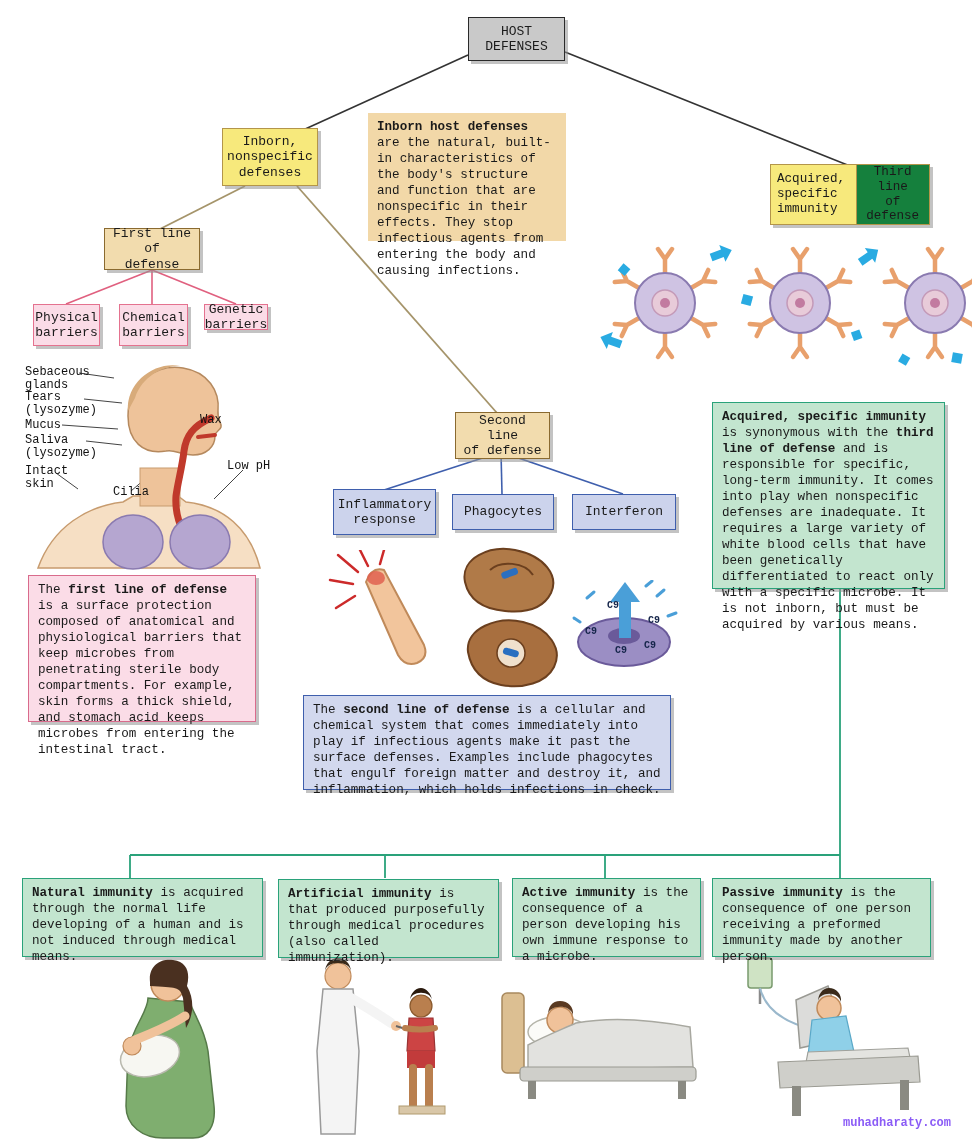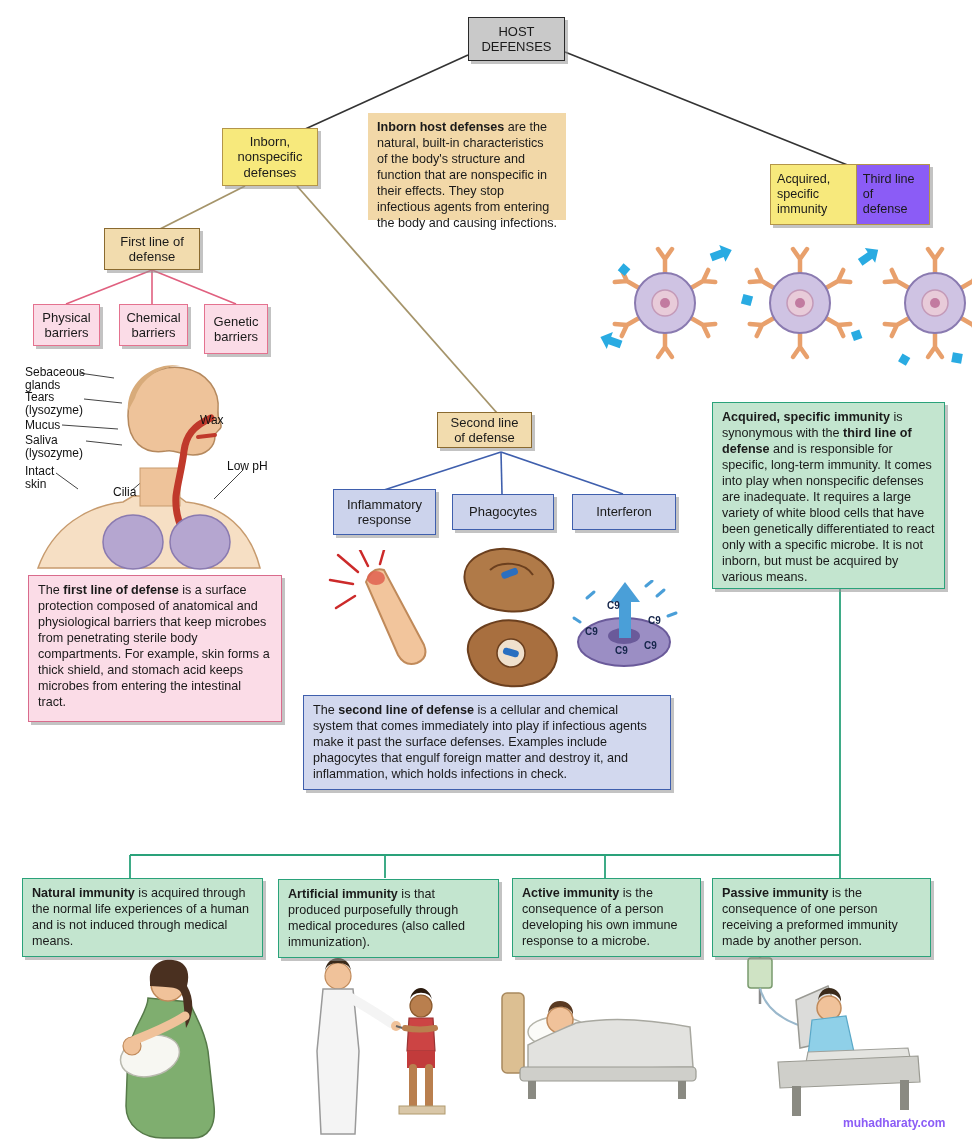--- a/index.html
+++ b/index.html
@@ -1,28 +1,28 @@
 <!DOCTYPE html>
 <html><head>
 <meta charset="utf-8">
 <style>
   * { margin:0; padding:0; box-sizing:border-box; }
   html,body { background:#ffffff; font-family:"Liberation Sans", sans-serif; }
-  #canvas { position:relative; width:972px; height:1143px; background:#fff; overflow:hidden; }
+  #canvas { position:relative; width:972px; height:1143px; background:#fff; overflow:hidden;font-family:Liberation Mono, monospace; }
   svg.layer { position:absolute; left:0; top:0; z-index:0; }
   .illus { position:absolute; z-index:1; }
   .node { position:absolute; z-index:2; display:flex; align-items:center; justify-content:center;
           text-align:center; white-space:pre-line; font-size:13px; line-height:1.18; color:#1a1a1a; padding:2px 4px; }
   .cell { display:flex; align-items:center; text-align:left; white-space:pre-line; font-size:12.6px;
           line-height:1.18; color:#1a1a1a; padding:3px 6px; }
   .shadow { box-shadow:3px 3px 0 rgba(145,145,145,.55); }
   .gray   { background:#c9c9c9; border:1.6px solid #2a2a2a; }
   .yellow { background:#f7e97c; border:1.3px solid #b3954a; }
   .tanbx  { background:#f2dcae; border:1.6px solid #8a6a30; }
-  .tancell{ background:#8b5cf6; border:1.3px solid #b3954a; margin-left:-1.3px; }
+  .tancell{ background:#15803d; border:1.3px solid #b3954a; margin-left:-1.3px;text-align:center; }
   .pinkbx { background:#fbdce7; border:1.6px solid #e4728f; }
   .lavbx  { background:#ccd3ec; border:1.6px solid #3f5fad; }
   .textbox { position:absolute; z-index:2; font-size:12.6px; line-height:1.27; color:#1a1a1a;
              padding:7px 9px; text-align:left; }
   .tb-tan   { background:#f2d8a8; }
   .tb-pink  { background:#fbdce7; border:1.4px solid #d96b8c; }
   .tb-lav   { background:#d2d8ee; border:1.4px solid #3f5fad; }
   .tb-green { background:#c3e5cf; border:1.6px solid #2aa27a; }
   .anat { position:absolute; z-index:3; font-size:12px; line-height:1.08; color:#111; white-space:pre-line; }
   .c9 { position:absolute; z-index:3; font-size:10px; font-weight:bold; color:#15254a; }
@@ -68,65 +68,65 @@
     </g>
   </svg>
 
   <div class="node gray shadow" style="left:468px;top:17px;width:97px;height:44px">HOST
 DEFENSES</div>
 
   <div class="node yellow shadow" style="left:222px;top:128px;width:96px;height:58px">Inborn,
 nonspecific
 defenses</div>
 
-  <div class="textbox tb-tan" style="left:368px;top:113px;width:198px;height:107px">
+  <div class="textbox tb-tan" style="left:368px;top:113px;width:198px;height:128px">
     <b>Inborn host defenses</b><span> are the natural, built-in characteristics of the body's structure and function that are nonspecific in their effects.  They stop infectious agents from entering the body and causing infections.</span>
   </div>
 
   <div class="shadow" style="position:absolute;left:770px;top:164px;z-index:2;display:flex">
     <div class="cell yellow" style="width:87px;height:61px">Acquired,
 specific
 immunity</div>
     <div class="cell tancell" style="width:74px;height:61px">Third line
 of
 defense</div>
   </div>
 
   <div class="node tanbx shadow" style="left:104px;top:228px;width:96px;height:42px">First line of
 defense</div>
 
   <div class="node pinkbx shadow" style="left:33px;top:304px;width:67px;height:42px">Physical
 barriers</div>
   <div class="node pinkbx shadow" style="left:119px;top:304px;width:69px;height:42px">Chemical
 barriers</div>
-  <div class="node pinkbx shadow" style="left:204px;top:304px;width:64px;height:50px">Genetic
+  <div class="node pinkbx shadow" style="left:204px;top:304px;width:64px;height:26px">Genetic
 barriers</div>
 
-  <div class="node tanbx shadow" style="left:437px;top:412px;width:95px;height:36px">Second line
+  <div class="node tanbx shadow" style="left:455px;top:412px;width:95px;height:47px">Second line
 of defense</div>
 
   <div class="node lavbx shadow" style="left:333px;top:489px;width:103px;height:46px">Inflammatory
 response</div>
   <div class="node lavbx shadow" style="left:452px;top:494px;width:102px;height:36px">Phagocytes</div>
   <div class="node lavbx shadow" style="left:572px;top:494px;width:104px;height:36px">Interferon</div>
 
-  <div class="textbox tb-pink shadow" style="left:28px;top:575px;width:254px;height:147px">
+  <div class="textbox tb-pink shadow" style="left:28px;top:575px;width:228px;height:147px">
     <span>The </span><b>first line of defense</b><span> is a surface protection composed of anatomical and physiological barriers that keep microbes from penetrating sterile body compartments.  For example, skin forms a thick shield, and stomach acid keeps microbes from entering the intestinal tract.</span>
   </div>
 
   <div class="textbox tb-lav shadow" style="left:303px;top:695px;width:368px;height:95px">
     <span>The </span><b>second line of defense</b><span> is a cellular and chemical system that comes immediately into play if infectious agents make it past the surface defenses.  Examples include phagocytes that engulf foreign matter and destroy it, and inflammation, which holds infections in check.</span>
   </div>
 
   <div class="textbox tb-green shadow" style="left:712px;top:402px;width:233px;height:187px">
     <b>Acquired, specific immunity</b><span> is synonymous with the </span><b>third line of defense</b><span> and is responsible for specific, long-term immunity.  It comes into play when nonspecific defenses are inadequate.  It requires a large variety of white blood cells that have been genetically differentiated to react only with a specific microbe. It is not inborn, but must be acquired by various means.</span>
   </div>
 
   <div class="textbox tb-green shadow" style="left:22px;top:878px;width:241px;height:79px">
-    <b>Natural immunity</b><span> is acquired through the normal life experiences of a human and is not induced through medical means.</span>
+    <b>Natural immunity</b><span> is acquired through the normal life developing of a human and is not induced through medical means.</span>
   </div>
   <div class="textbox tb-green shadow" style="left:278px;top:879px;width:221px;height:79px">
     <b>Artificial immunity</b><span> is that produced purposefully through medical procedures (also called immunization).</span>
   </div>
   <div class="textbox tb-green shadow" style="left:512px;top:878px;width:189px;height:79px">
     <b>Active immunity</b><span> is the consequence of a person developing his own immune response to a microbe.</span>
   </div>
   <div class="textbox tb-green shadow" style="left:712px;top:878px;width:219px;height:79px">
     <b>Passive immunity</b><span> is the consequence of one person receiving a preformed immunity made by another person.</span>
   </div>

